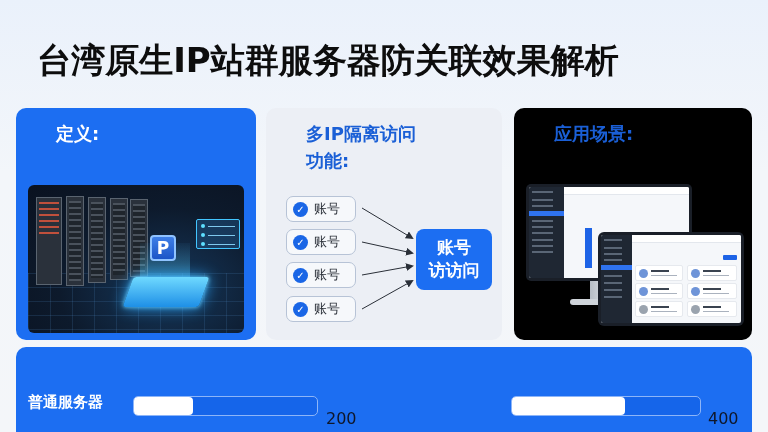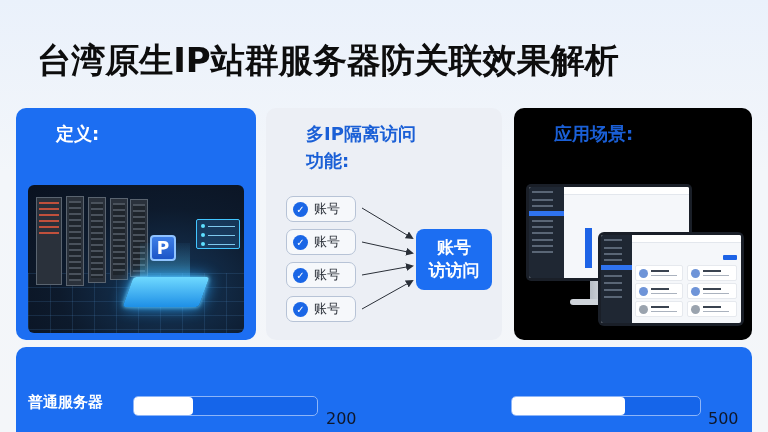--- a/index.html
+++ b/index.html
@@ -264,14 +264,14 @@
 
   <div class="cmp-label" style="left:12px;">普通服务器</div>
   <div class="track" style="left:117px;width:185px;">
     <div class="fill" style="width:32%;"></div>
   </div>
   <div class="cmp-value" style="left:310px;">200</div>
 
   <div class="track" style="left:495px;width:190px;">
     <div class="fill" style="width:60%;"></div>
   </div>
-  <div class="cmp-value" style="left:692px;">500</div>
+  <div class="cmp-value" style="left:692px;">400</div>
 </div>
 
 </body></html>

